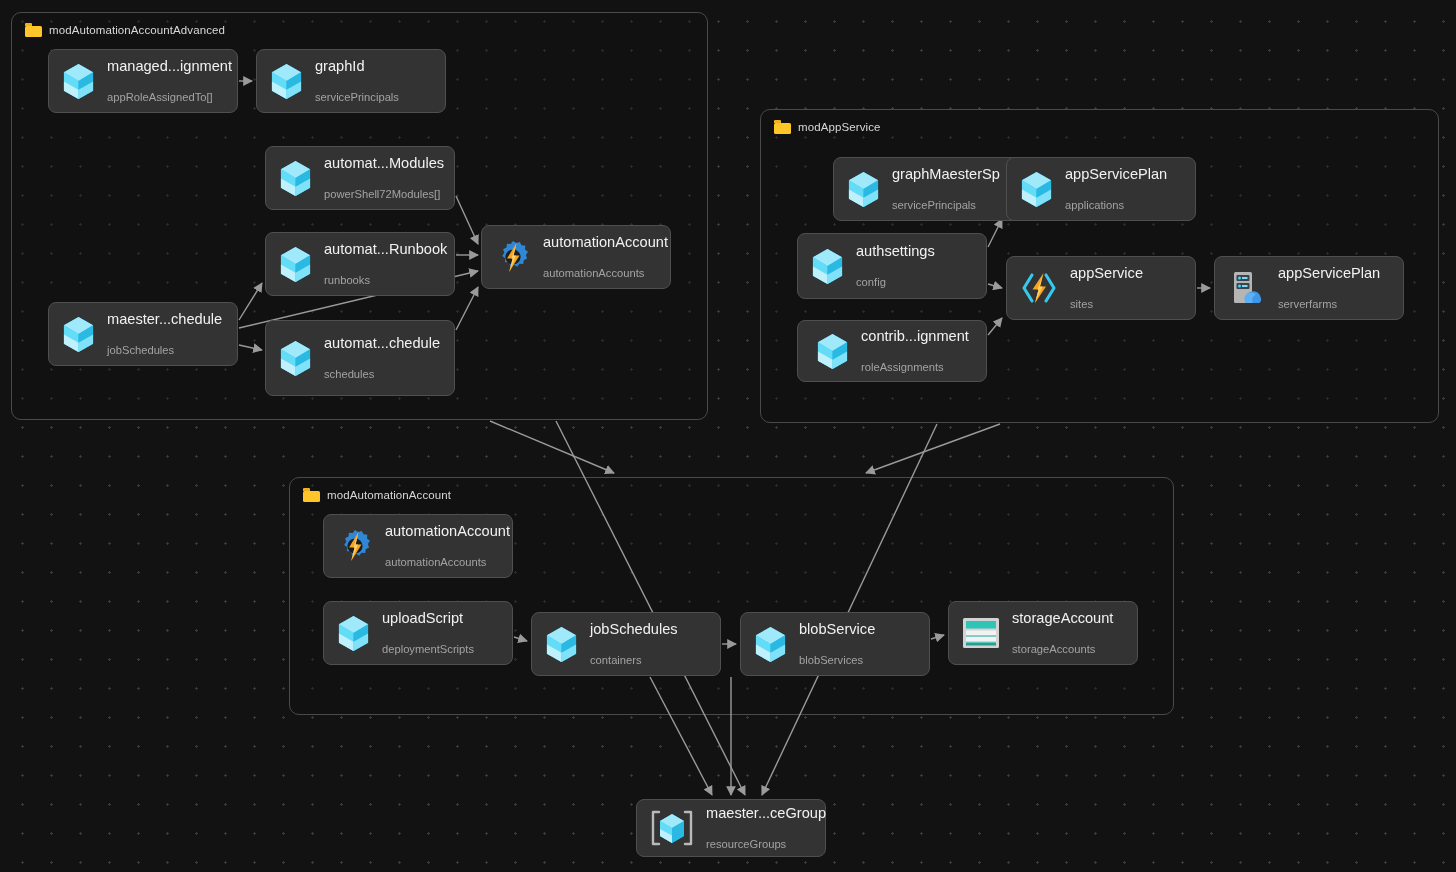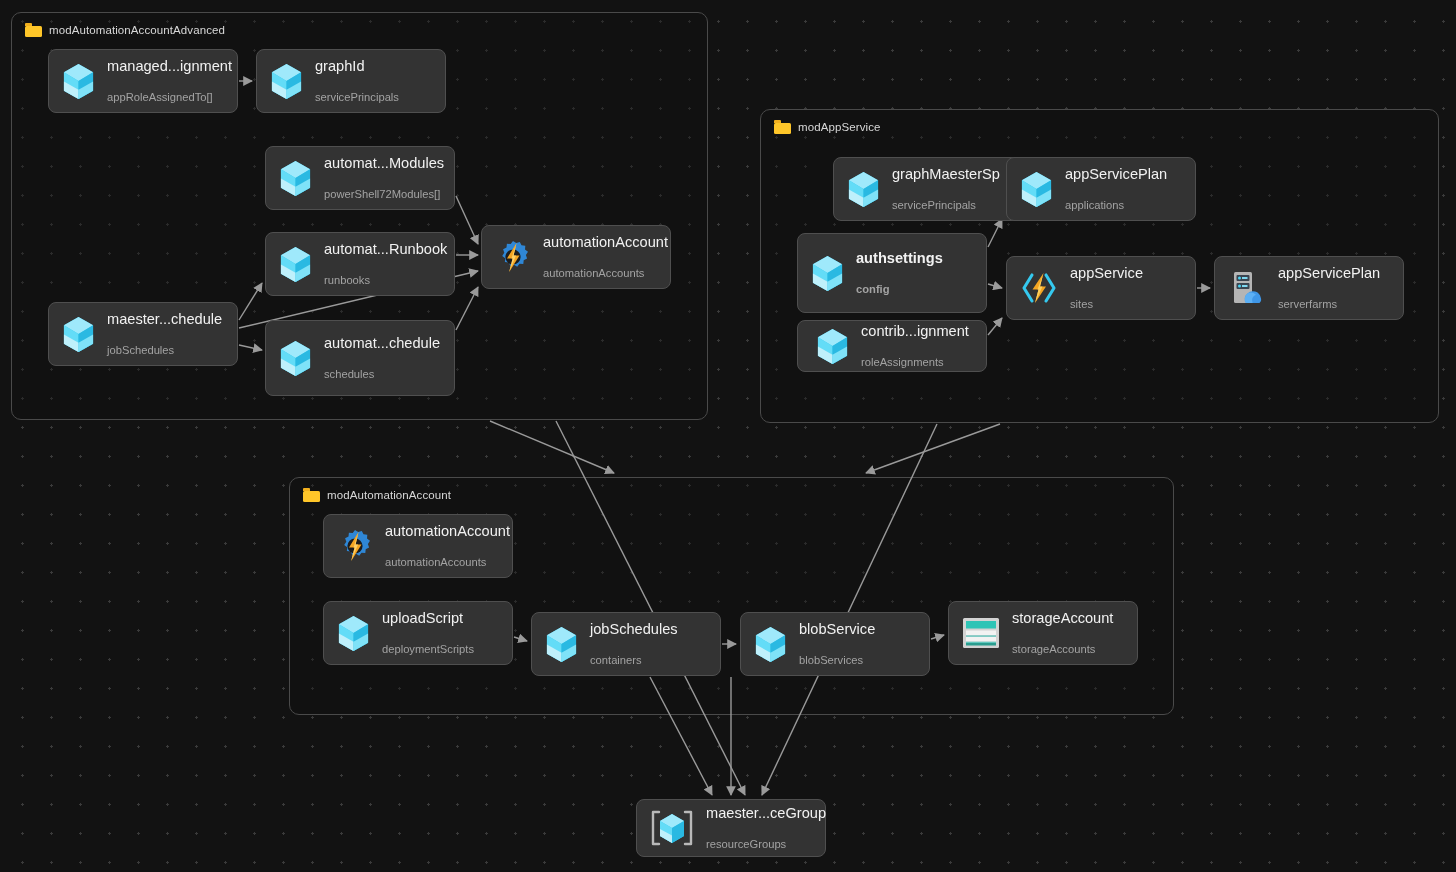--- a/index.html
+++ b/index.html
@@ -303,21 +303,21 @@
           <polygon points="2,9.5 17,18.5 17,37 2,28.5" fill="#63dcf7"></polygon>
           <polygon points="17,18.5 32,9.5 32,28.5 17,37" fill="#2ab9e2"></polygon>
           <polygon points="2,19 17,27.5 17,37 2,28.5" fill="#bff0fb"></polygon>
           <polygon points="32,19 17,27.5 17,37 32,28.5" fill="#7fe2f8"></polygon>
         </svg>
         <span class="node-text">
           <span class="node-title">appServicePlan</span>
           <span class="node-sub">applications</span>
         </span>
       </div>
-      <div class="node" style="left: 797px; top: 233px; width: 190px; height: 80px; font-weight: bold;">
+      <div class="node" style="left: 797px; top: 233px; width: 190px; height: 66px;">
         <svg class="node-icon ico-cube" viewBox="0 0 34 38">
           <polygon points="17,1 32,9.5 32,28.5 17,37 2,28.5 2,9.5" fill="#35c9ef"></polygon>
           <polygon points="17,1 32,9.5 17,18.5 2,9.5" fill="#9fe9fb"></polygon>
           <polygon points="2,9.5 17,18.5 17,37 2,28.5" fill="#63dcf7"></polygon>
           <polygon points="17,18.5 32,9.5 32,28.5 17,37" fill="#2ab9e2"></polygon>
           <polygon points="2,19 17,27.5 17,37 2,28.5" fill="#bff0fb"></polygon>
           <polygon points="32,19 17,27.5 17,37 32,28.5" fill="#7fe2f8"></polygon>
         </svg>
         <span class="node-text">
           <span class="node-title">authsettings</span>
@@ -346,21 +346,21 @@
           <rect x="14" y="7" width="5.5" height="2" fill="#7fd8f0"></rect>
           <rect x="14" y="15" width="5.5" height="2" fill="#7fd8f0"></rect>
           <path d="M18 33 a7 7 0 0 1 1.4-9.6 a8 8 0 0 1 13.3 4 a5 5 0 0 1 -1.2 5.6 z" fill="#3f97e8"></path>
           <path d="M18 33 a7 7 0 0 1 1.4-9.6 a8 8 0 0 1 8.6 1.3 a6 6 0 0 0 -3.4 8.3 z" fill="#5cb0f5"></path>
         </svg>
         <span class="node-text">
           <span class="node-title">appServicePlan</span>
           <span class="node-sub">serverfarms</span>
         </span>
       </div>
-      <div class="node" style="left: 797px; top: 320px; width: 190px; height: 52px; padding-left: 18px;">
+      <div class="node" style="left: 797px; top: 320px; width: 190px; height: 62px; padding-left: 18px;">
         <svg class="node-icon ico-cube" viewBox="0 0 34 38">
           <polygon points="17,1 32,9.5 32,28.5 17,37 2,28.5 2,9.5" fill="#35c9ef"></polygon>
           <polygon points="17,1 32,9.5 17,18.5 2,9.5" fill="#9fe9fb"></polygon>
           <polygon points="2,9.5 17,18.5 17,37 2,28.5" fill="#63dcf7"></polygon>
           <polygon points="17,18.5 32,9.5 32,28.5 17,37" fill="#2ab9e2"></polygon>
           <polygon points="2,19 17,27.5 17,37 2,28.5" fill="#bff0fb"></polygon>
           <polygon points="32,19 17,27.5 17,37 32,28.5" fill="#7fe2f8"></polygon>
         </svg>
         <span class="node-text">
           <span class="node-title">contrib...ignment</span>

